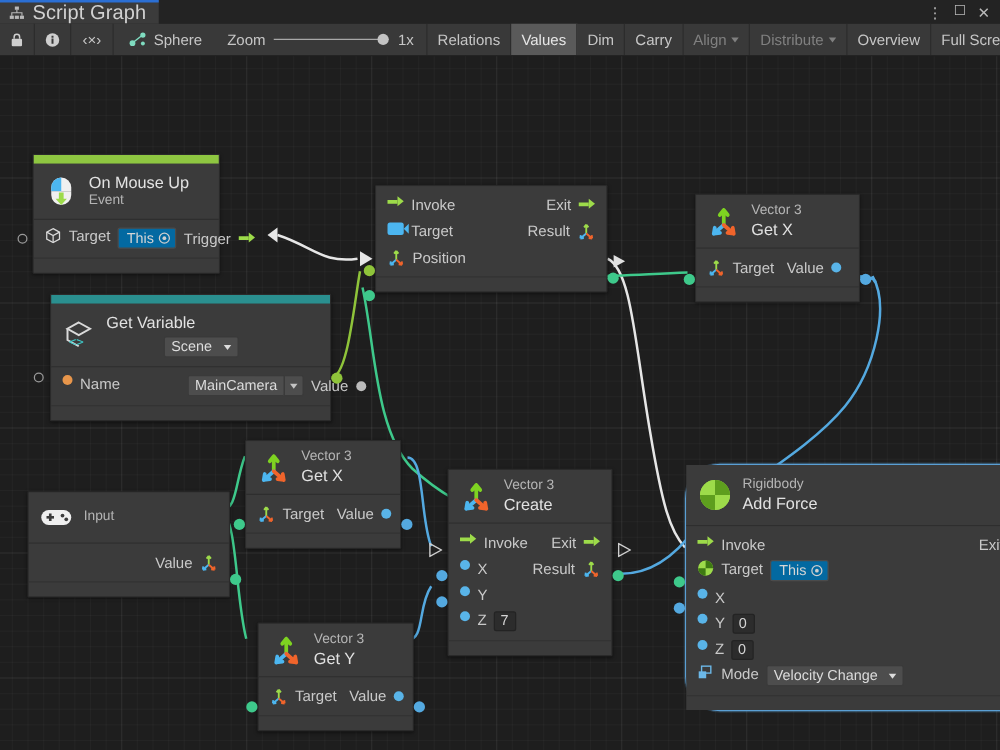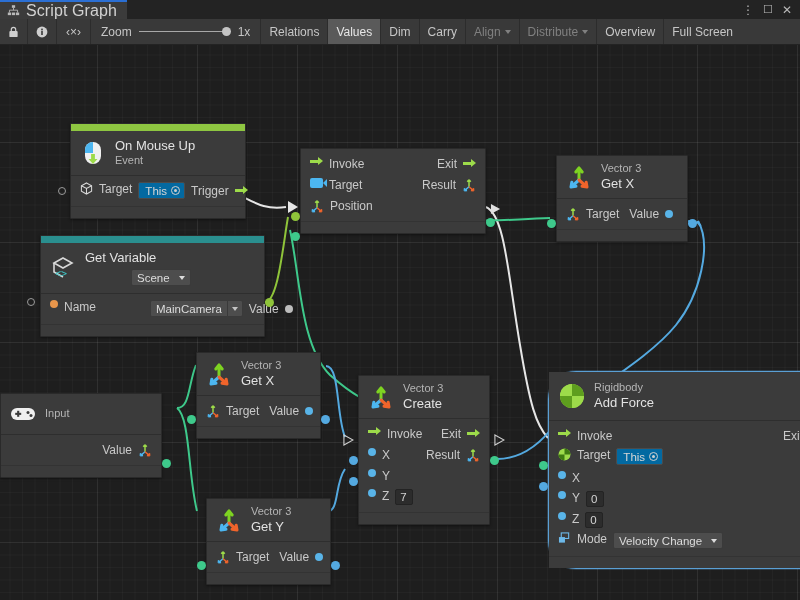--- a/index.html
+++ b/index.html
@@ -196,20 +196,29 @@
       <svg width="12" height="12" viewBox="0 0 12 12">
         <circle cx="6" cy="6" r="5.4" fill="#cfcfcf"></circle>
         <rect x="5.2" y="4.8" width="1.6" height="4.2" fill="#393939"></rect>
         <rect x="5.2" y="2.6" width="1.6" height="1.6" fill="#393939"></rect>
       </svg>
     </div>
     <div class="tb-btn wide">
       <span style="font-size:12px;color:#c6c6c6;">‹×›</span>
     </div>
 
+    <div class="tb-obj">
+      <svg width="14" height="13" viewBox="0 0 14 13">
+        <circle cx="3" cy="9.5" r="2.3" fill="#7fdcc0"></circle>
+        <circle cx="11.3" cy="3" r="2.1" fill="#7fdcc0"></circle>
+        <circle cx="11.3" cy="9.8" r="1.6" fill="#7fdcc0"></circle>
+        <path d="M3.4 9 L10.6 3.4" stroke="#7fdcc0" stroke-width="1.2"></path>
+      </svg>
+      <span>Sphere</span>
+    </div>
 
     <div class="tb-zoom" style="border-right:1px solid #2c2c2c;">
       <span>Zoom</span>
       <span class="slider">
         <span class="track"></span>
         <span class="knob"></span>
       </span>
       <span>1x</span>
     </div>
 
@@ -263,21 +272,21 @@
       <path d="M326 321 C340 321, 336 370, 345 392" stroke="#54a9e0" stroke-width="2" fill="none"></path>
 
       <path d="M326 467 C340 467, 334 440, 345 424" stroke="#54a9e0" stroke-width="2" fill="none"></path>
 
       <path d="M497 414 C520 414, 540 400, 556 378" stroke="#54a9e0" stroke-width="2" fill="none"></path>
 
       <path d="M685 176 C706 176, 700 186, 698 176" stroke="#54a9e0" stroke-width="2" fill="none"></path>
       <path d="M698 176 C712 200, 700 250, 676 280 C650 312, 600 340, 565 368" stroke="#54a9e0" stroke-width="2" fill="none"></path>
     </svg>
 
-    <div class="node" style="left:26px; top:78px; width:176px;margin-left:44px;">
+    <div class="node" style="left:26px; top:78px; width:150px;">
       <div class="node-accent" style="background:#8ec641"></div>
       <div class="node-head">
         <span class="ico">
           <svg width="26" height="26" viewBox="0 0 26 26">
             <path d="M13 2 a8 8 0 0 1 8 8 v3 h-16 v-3 a8 8 0 0 1 8 -8z" fill="#f0f0f0"></path>
             <path d="M13 2 a8 8 0 0 0 -8 8 v3 h8z" fill="#4cb6f0"></path>
             <path d="M5 13 h16 v3 a8 8 0 0 1 -16 0z" fill="#f0f0f0"></path>
             <path d="M13 24 l-4.5 -5 h2.6 v-5 h3.8 v5 h2.6z" fill="#9ddb4a"></path>
           </svg>
         </span>
@@ -494,21 +503,21 @@
             <span class="plabel">Value</span>
             <span class="dot"></span>
           </span>
         </div>
       </div>
       <div class="node-foot"></div>
       <span class="knob green" style="left:-10px; top:62px;"></span>
       <span class="knob blue" style="right:-10px; top:62px;"></span>
     </div>
 
-    <div class="node" style="left:0; top:348px; width:162px;">
+    <div class="node" style="left:22px; top:348px; width:162px;">
       <div class="node-head" style="padding:7px 9px;">
         <span class="ico" style="display:flex;align-items:center;justify-content:center;">
           <svg width="26" height="18" viewBox="0 0 26 18">
             <rect x="1" y="3" width="24" height="12" rx="6" fill="#efefef"></rect>
             <rect x="5.2" y="7.8" width="6" height="2.1" fill="#3b3b3b"></rect>
             <rect x="7.15" y="5.8" width="2.1" height="6" fill="#3b3b3b"></rect>
             <circle cx="18" cy="7.4" r="1.5" fill="#3b3b3b"></circle>
             <circle cx="21" cy="10.4" r="1.5" fill="#3b3b3b"></circle>
           </svg>
         </span>

